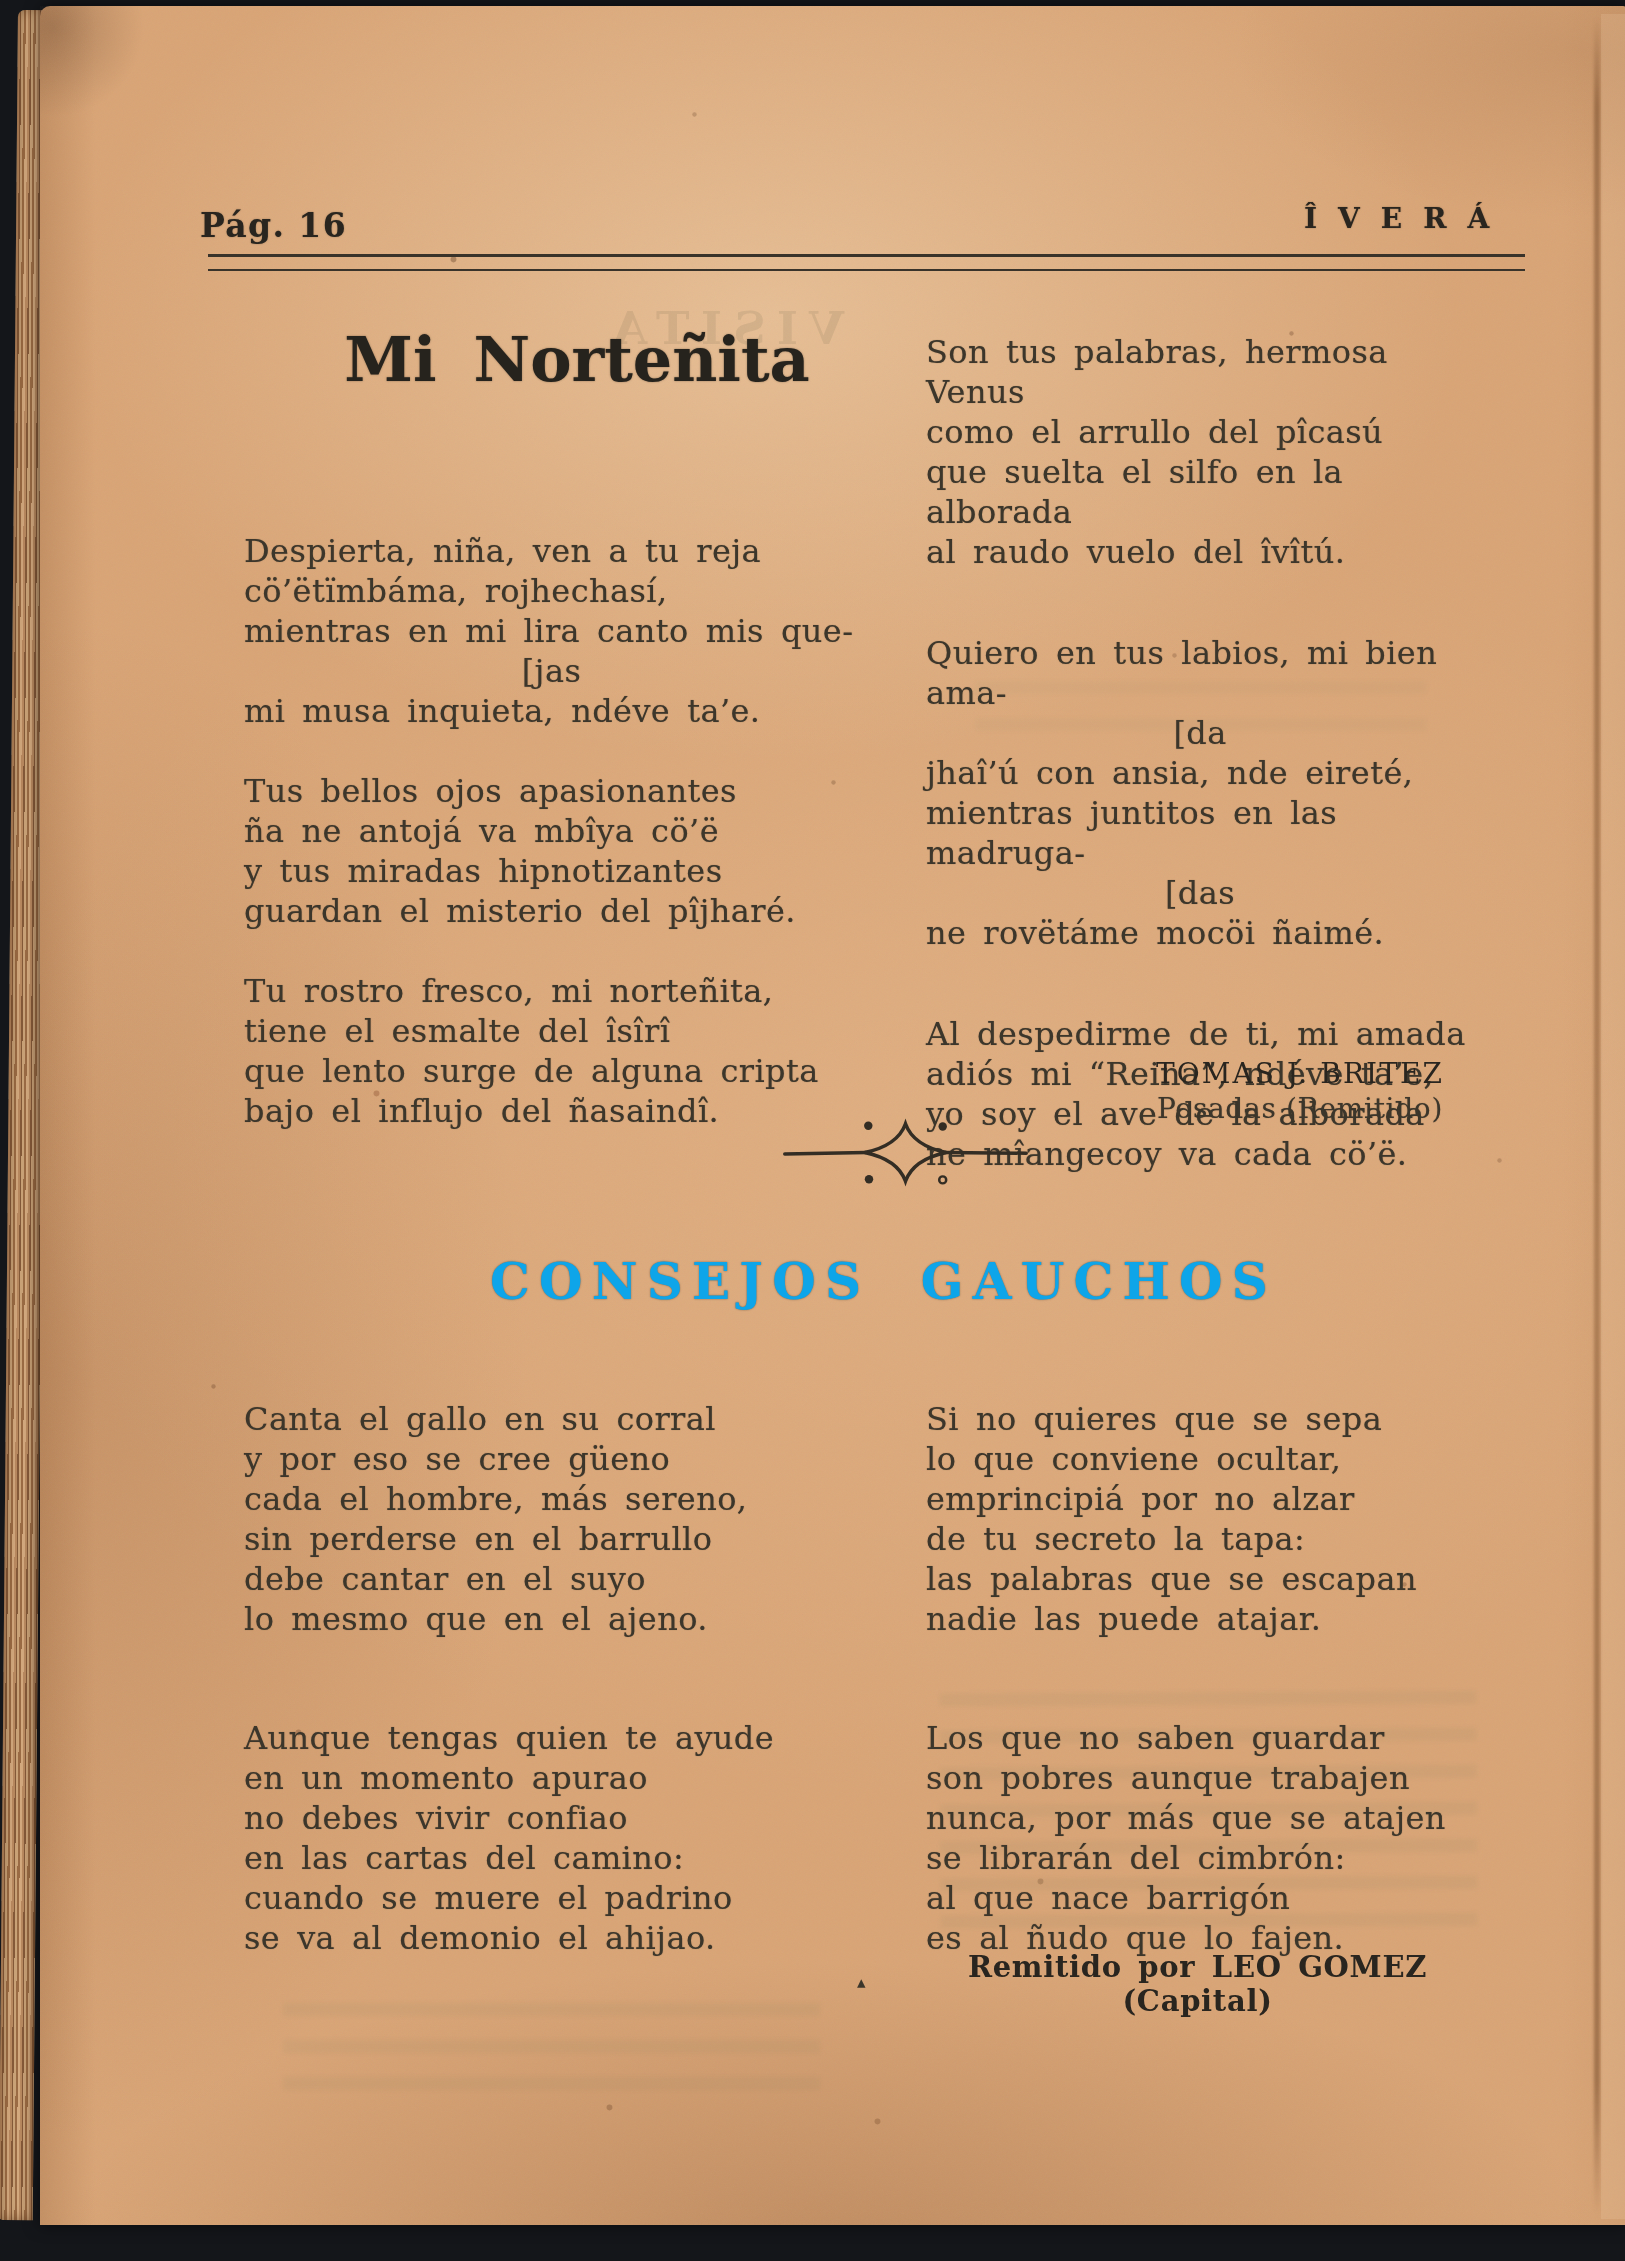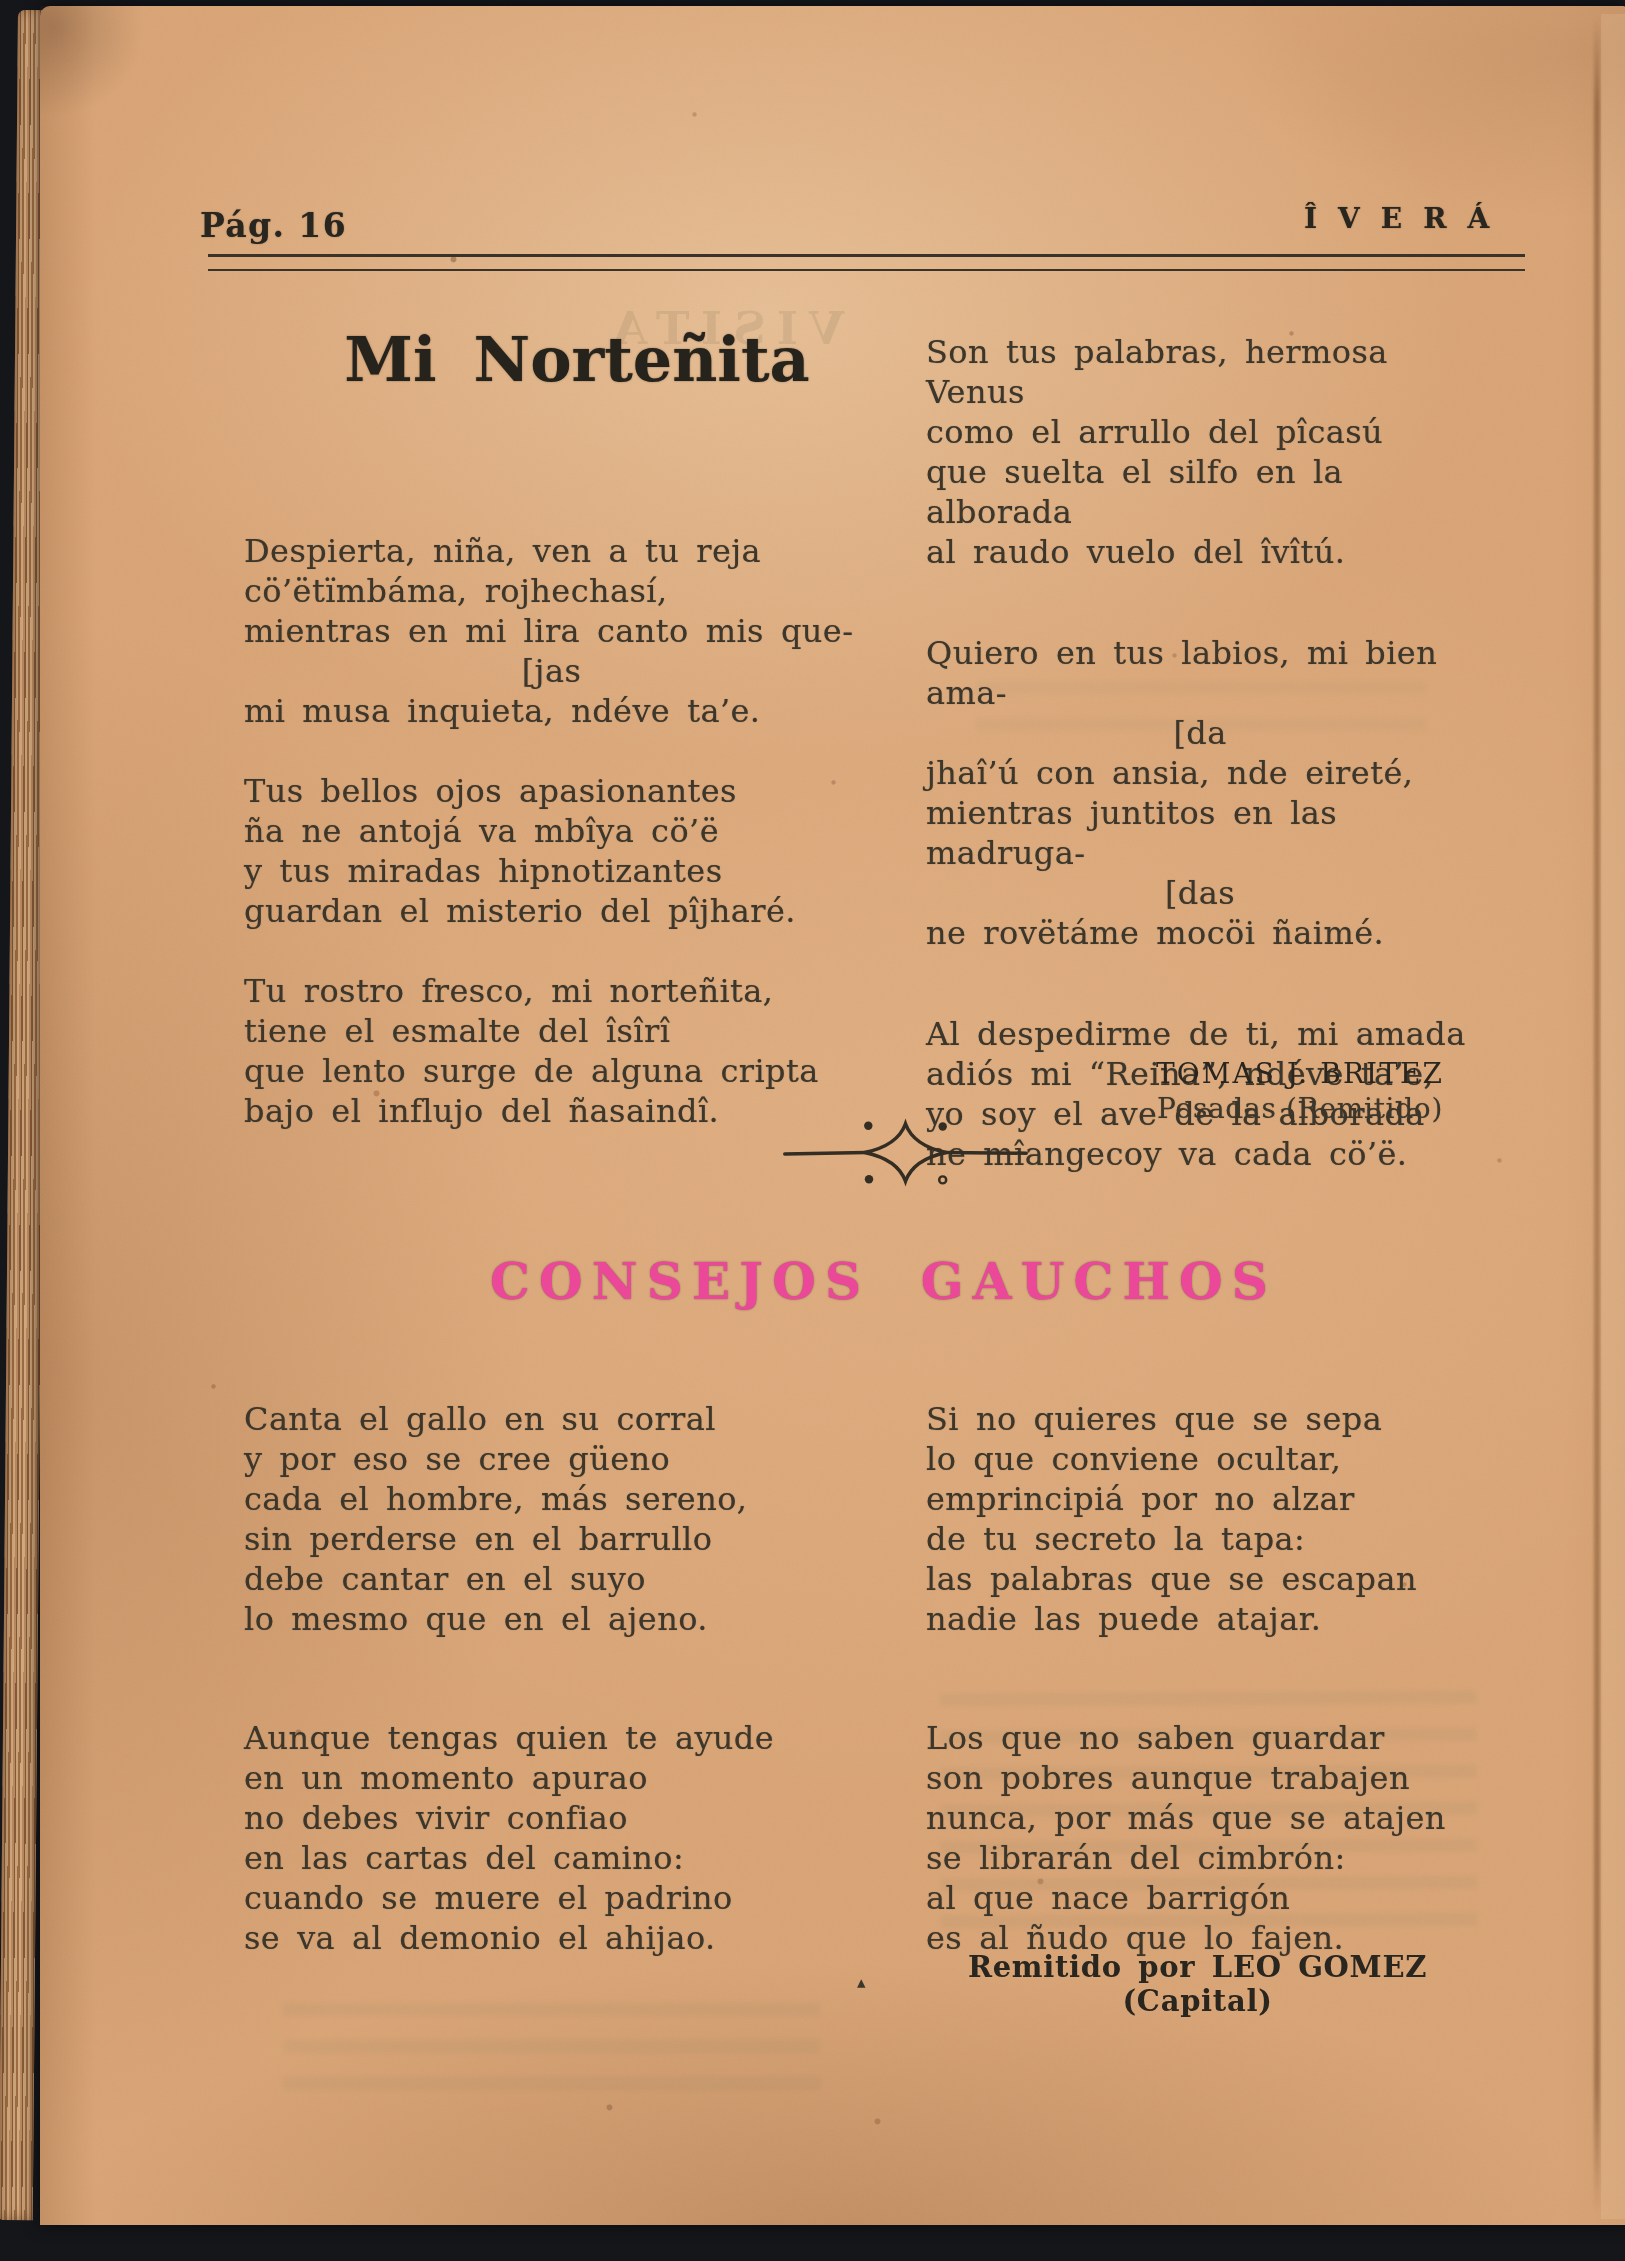--- a/index.html
+++ b/index.html
@@ -85,21 +85,21 @@
   .line.turn{text-align:center;padding-right:17px;}
   #poem1-author{
     position:absolute;left:1102px;top:1056px;width:396px;text-align:center;
   }
   #poem1-author .author-name{font-size:28px;font-weight:normal;letter-spacing:2.1px;line-height:35px;color:var(--ink-dark);}
   #poem1-author .author-loc{font-size:28px;line-height:35px;letter-spacing:0.7px;}
   #divider{position:absolute;left:777px;top:1116px;}
   #poem2-title{
     position:absolute;left:251px;top:1252px;width:1265px;text-align:center;
     font-size:50px;font-weight:bold;letter-spacing:9.2px;word-spacing:24px;
-    color:#ec4899;text-shadow:0 0 1.8px rgba(35,30,22,.55);
+    color:#0ea5e9;text-shadow:0 0 1.8px rgba(35,30,22,.55);
   }
   #poem2-credit{
     position:absolute;left:915px;top:1950px;width:565px;text-align:center;
     font-size:29px;font-weight:bold;letter-spacing:0.7px;word-spacing:5.7px;color:var(--ink-dark);
   }
   #credit-mark{position:absolute;left:857px;top:1972px;font-size:17px;color:var(--ink);}
   
   .ghost{position:absolute;color:rgba(108,98,72,.14);font-weight:bold;pointer-events:none;filter:blur(0.7px);}
   #ghost-title{left:601px;top:302px;font-size:45px;letter-spacing:11.3px;transform:scaleX(-1);}
   .smudge{position:absolute;pointer-events:none;filter:blur(2.1px);opacity:.5;

